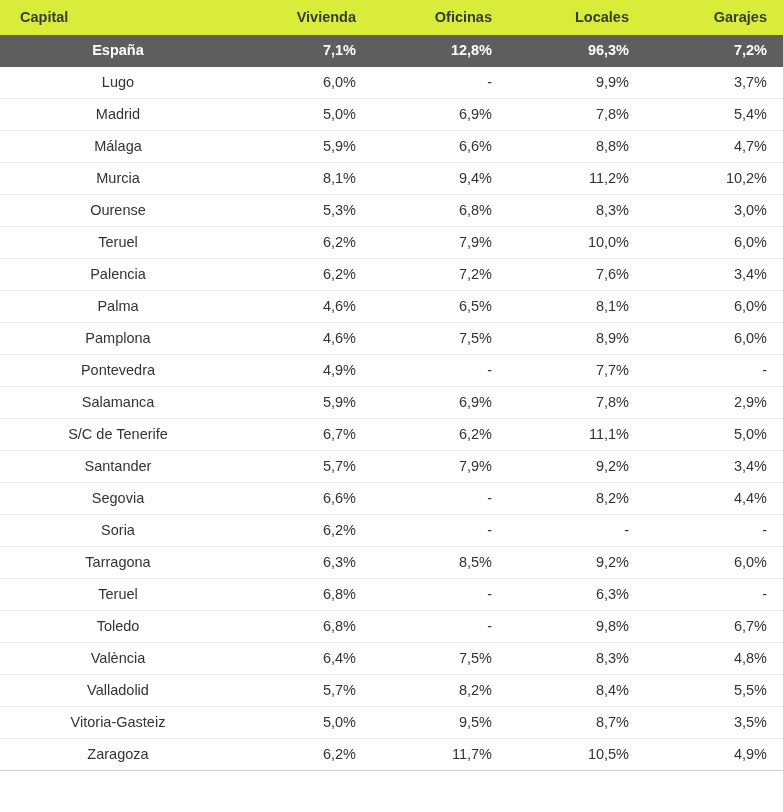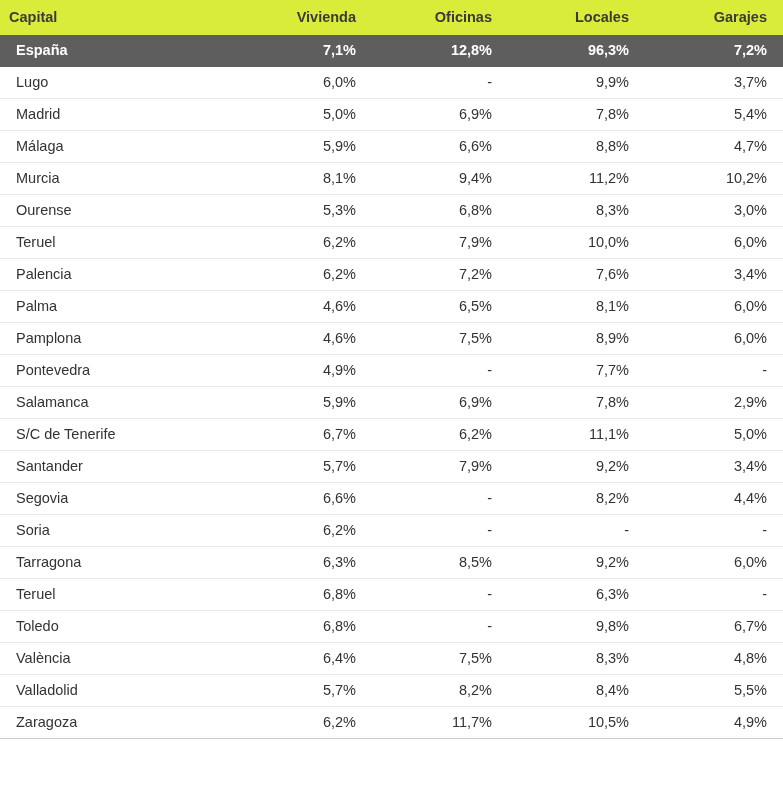--- a/index.html
+++ b/index.html
@@ -29,21 +29,21 @@
   table.data col.c1 { width: 136px; }
   table.data col.c2 { width: 136px; }
   table.data col.c3 { width: 137px; }
   table.data col.c4 { width: 138px; }
 
   thead th {
     background: #d9ec3a;
     color: #3a3a3a;
     font-weight: bold;
     font-size: 14.5px;
-    padding: 9px 16px 10px 9px;
+    padding: 9px 16px 10px 20px;
     text-align: right;
     white-space: nowrap;
     border: none;
   }
   thead th.first {
     text-align: left;
   }
 
   tbody tr.highlight td {
     background: #5e5e5e;
@@ -53,21 +53,21 @@
   }
   tbody td {
     padding: 7px 16px 8px 16px;
     text-align: right;
     border-bottom: 1px solid #e8e8e8;
     background: #ffffff;
     white-space: nowrap;
     color: #333333;
   }
   tbody td.first {
-    text-align: left;
+    text-align: center;
   }
   tbody tr:last-child td {
     border-bottom: 1px solid #cfcfcf;
   }
 </style>
 </head>
 <body>
 
 <div class="wrap">
   <table class="data">
@@ -230,20 +230,27 @@
         <td>4,8%</td>
       </tr>
       <tr>
         <td class="first">Valladolid</td>
         <td>5,7%</td>
         <td>8,2%</td>
         <td>8,4%</td>
         <td>5,5%</td>
       </tr>
       <tr>
+        <td class="first">Vitoria-Gasteiz</td>
+        <td>5,0%</td>
+        <td>9,5%</td>
+        <td>8,7%</td>
+        <td>3,5%</td>
+      </tr>
+      <tr>
         <td class="first">Zaragoza</td>
         <td>6,2%</td>
         <td>11,7%</td>
         <td>10,5%</td>
         <td>4,9%</td>
       </tr>
     </tbody>
   </table>
 
 </div>

